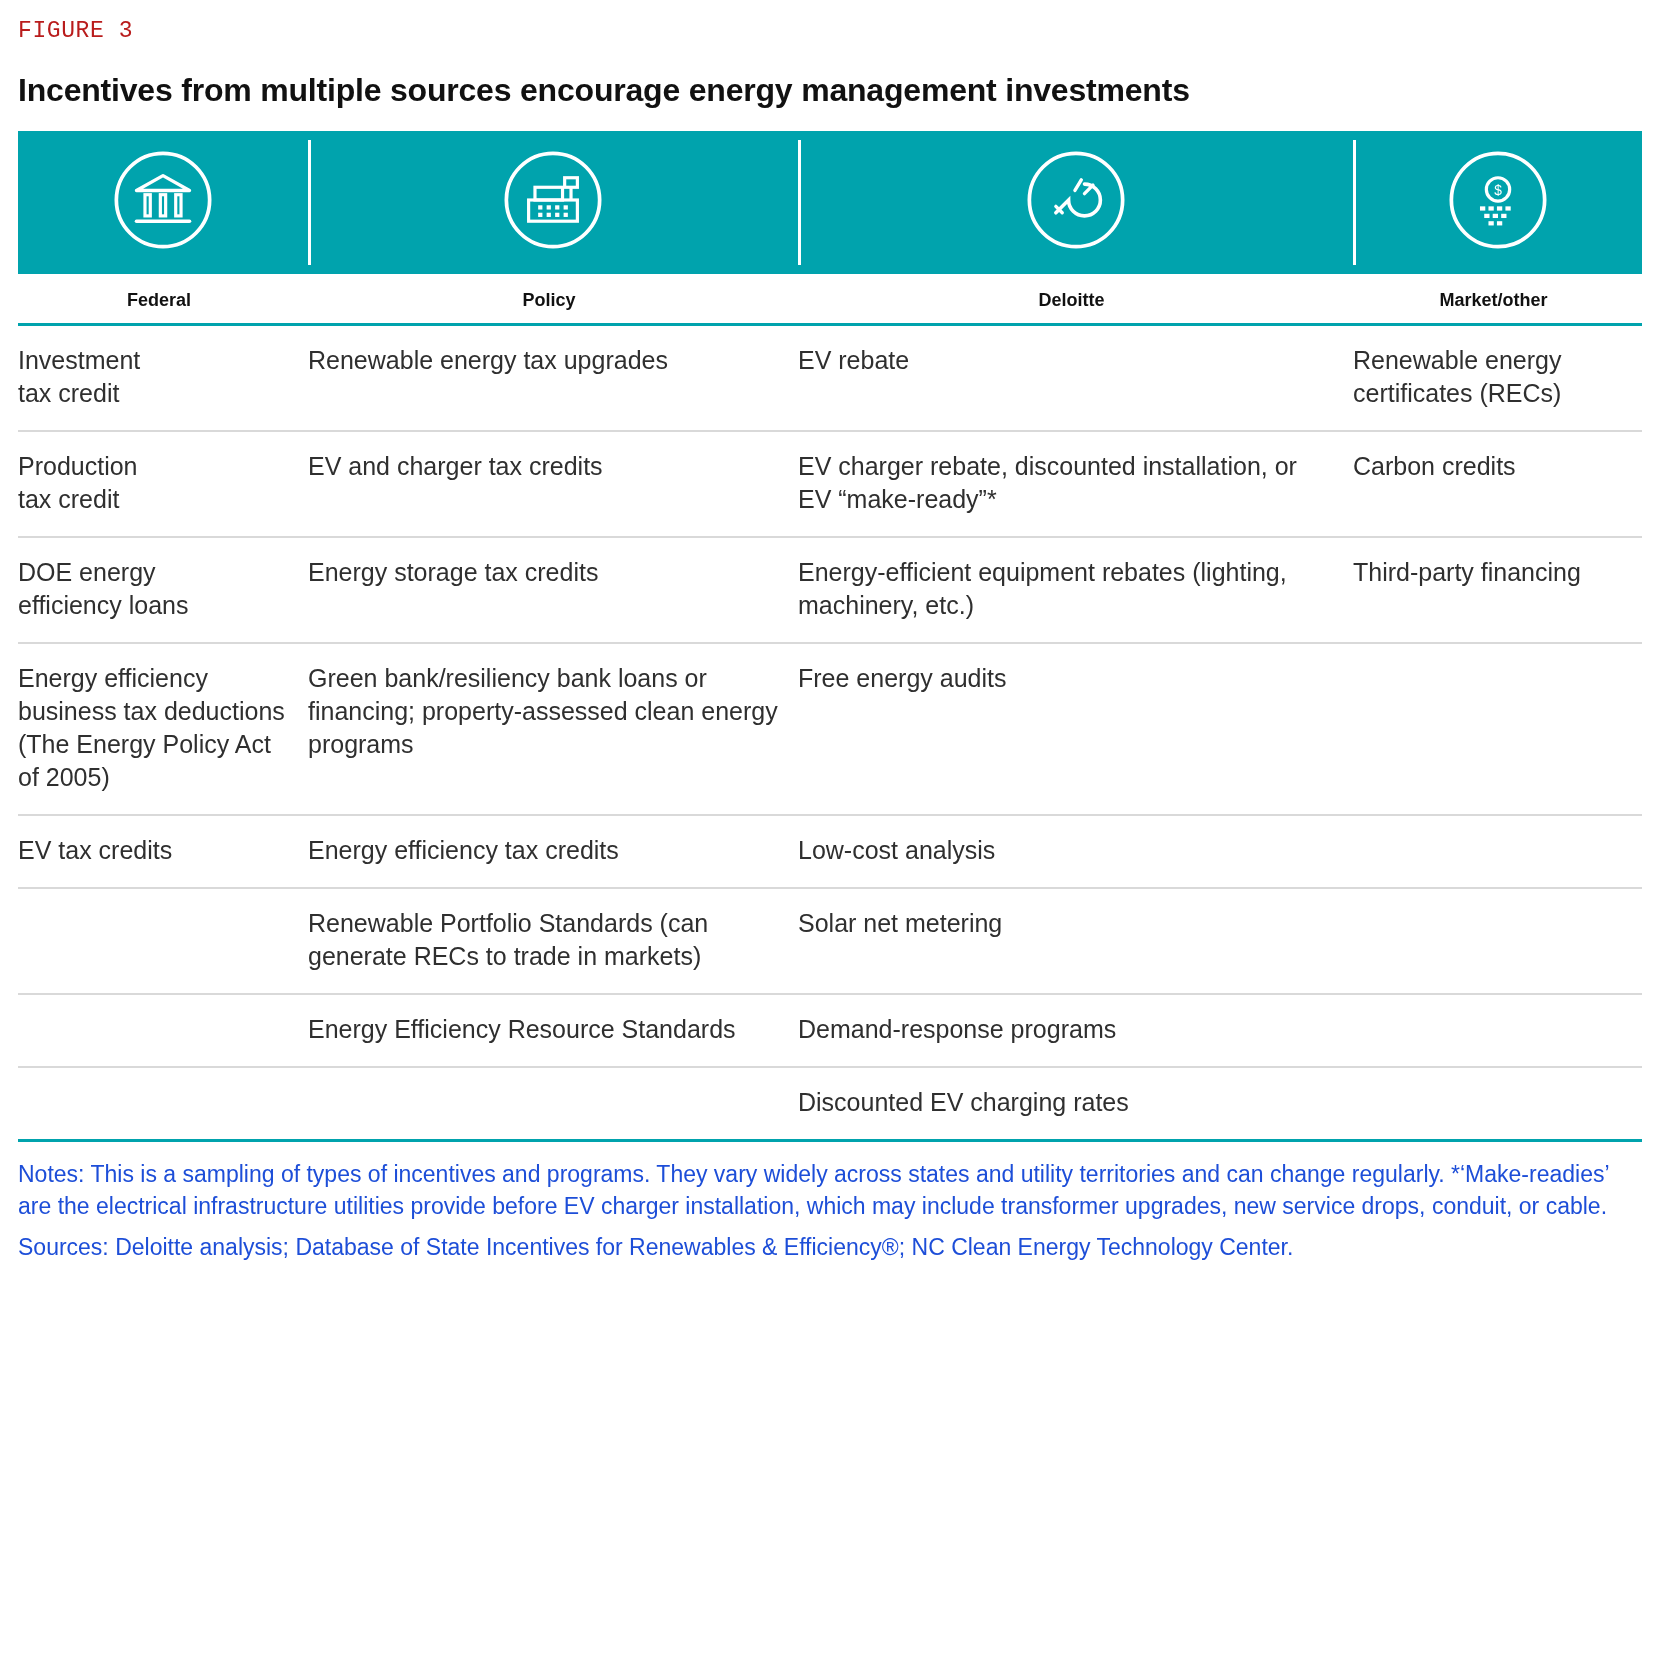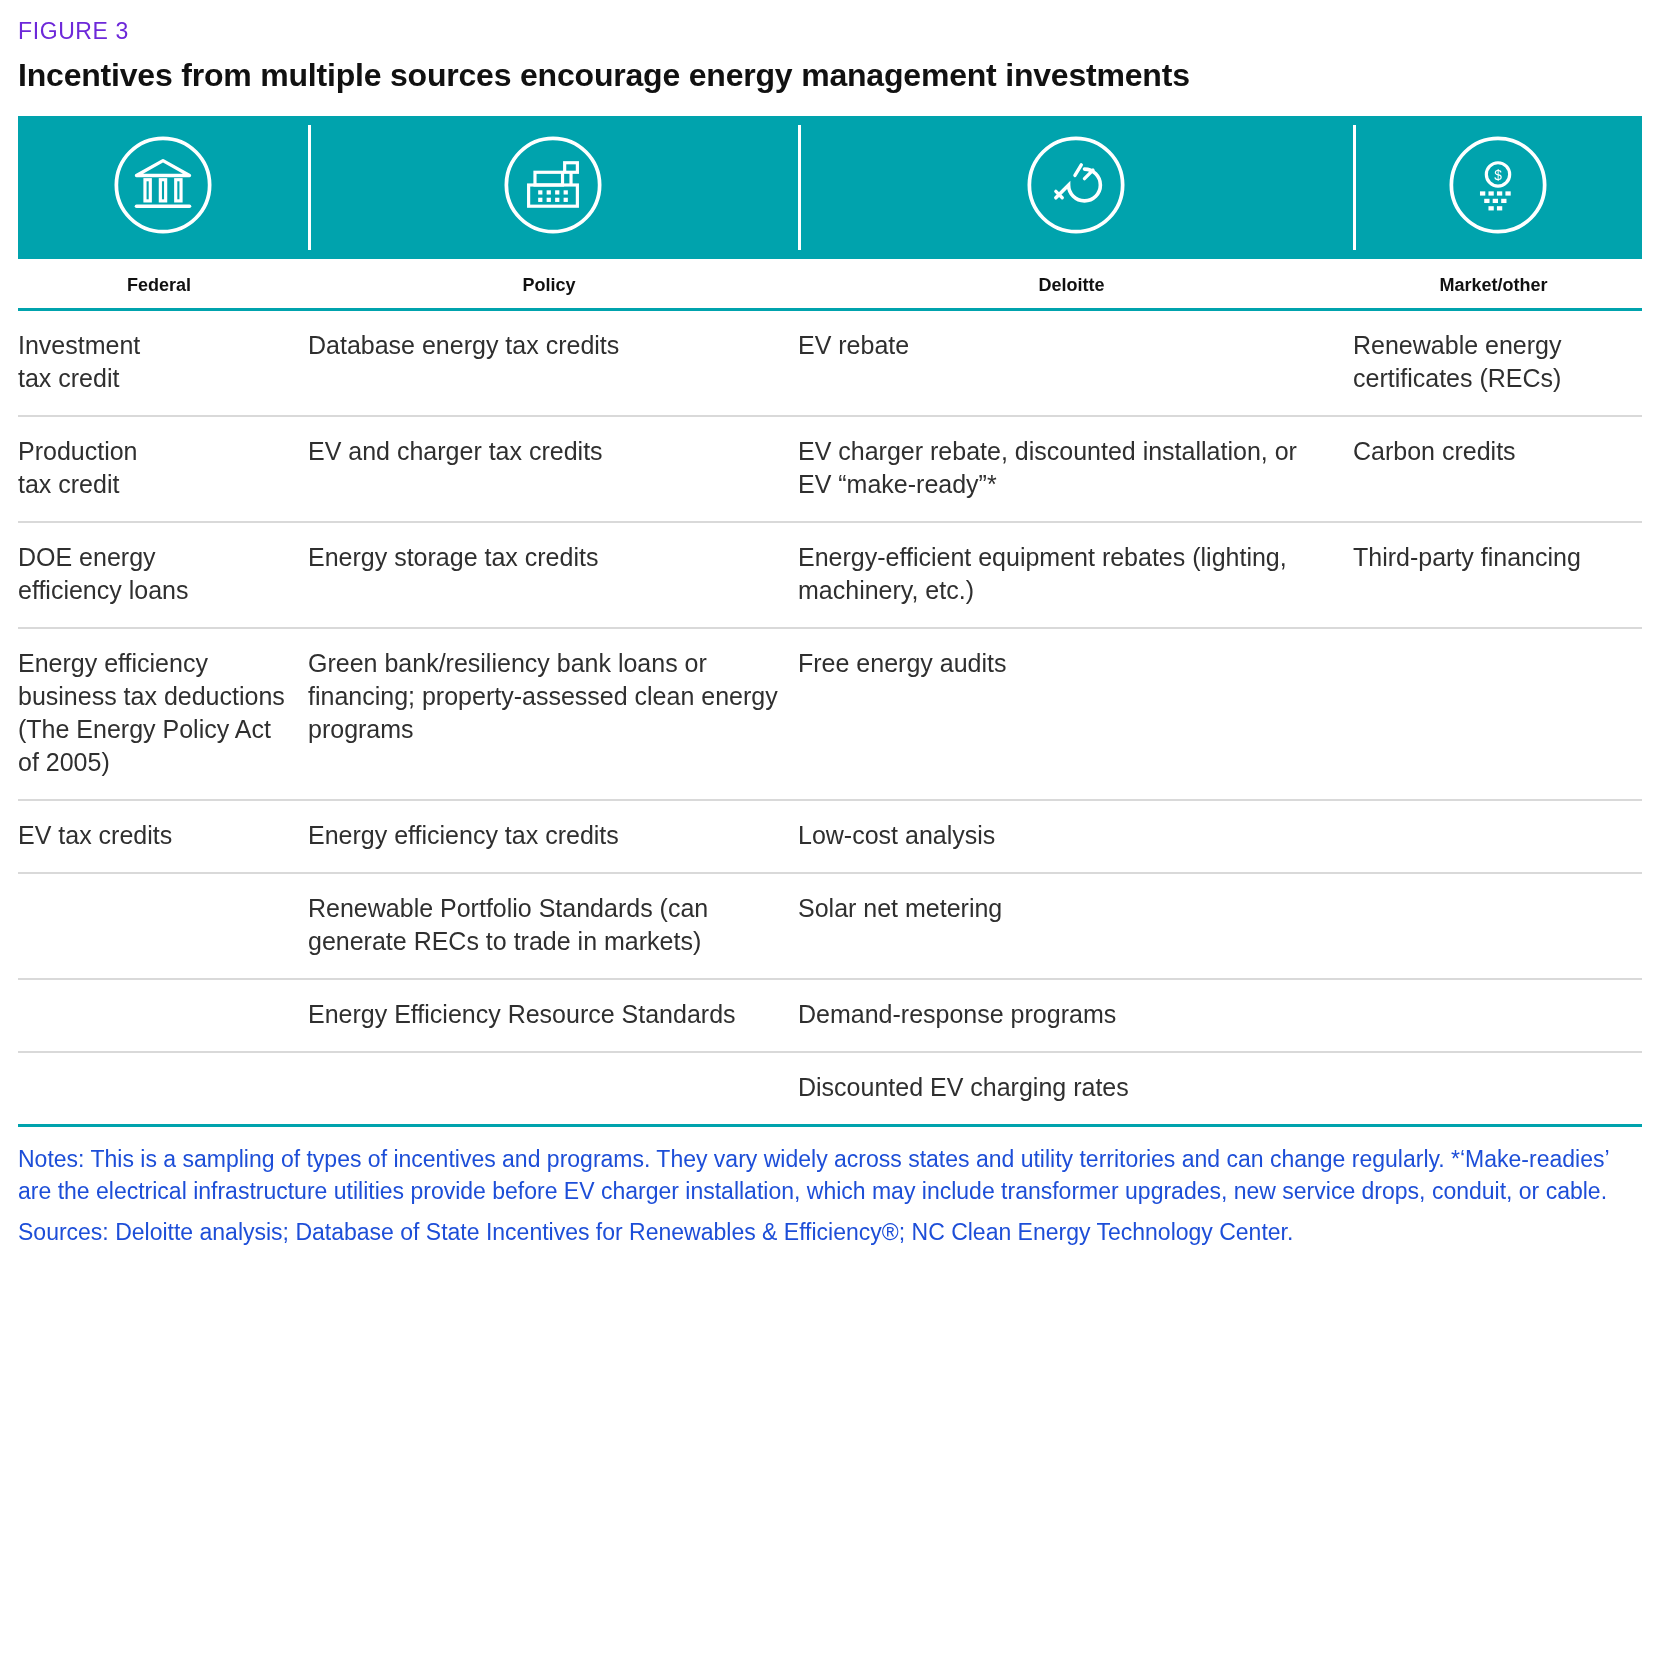--- a/index.html
+++ b/index.html
@@ -17,23 +17,23 @@
   .page {
     width: 1660px;
     box-sizing: border-box;
     padding: 14px 18px 10px 18px;
   }
 
   
   .figure-label {
     font-size: 23px;
     letter-spacing: 0.6px;
-    color: #6d28d9;
-    font-family: Liberation Sans, sans-serif;
-    margin: 4px 0 12px 0;
+    color: #b91c1c;
+    font-family: Liberation Mono, monospace;
+    margin: 4px 0 28px 0;
   }
   .figure-title {
     font-size: 32px;
     font-weight: bold;
     color: #111111;
     letter-spacing: -0.2px;
     margin: 0 0 22px 0;
     line-height: 1.15;
   }
 
@@ -194,21 +194,21 @@
 
       <tr>
         <th class="colhead">Federal</th>
         <th class="colhead">Policy</th>
         <th class="colhead">Deloitte</th>
         <th class="colhead">Market/other</th>
       </tr>
 
       <tr>
         <td class="cell">Investment<br>tax credit</td>
-        <td class="cell">Database energy tax credits</td>
+        <td class="cell">Renewable energy tax upgrades</td>
         <td class="cell">EV rebate</td>
         <td class="cell">Renewable energy certificates (RECs)</td>
       </tr>
       <tr>
         <td class="cell">Production<br>tax credit</td>
         <td class="cell">EV and charger tax credits</td>
         <td class="cell">EV charger rebate, discounted installation, or EV “make-ready”*</td>
         <td class="cell">Carbon credits</td>
       </tr>
       <tr>

